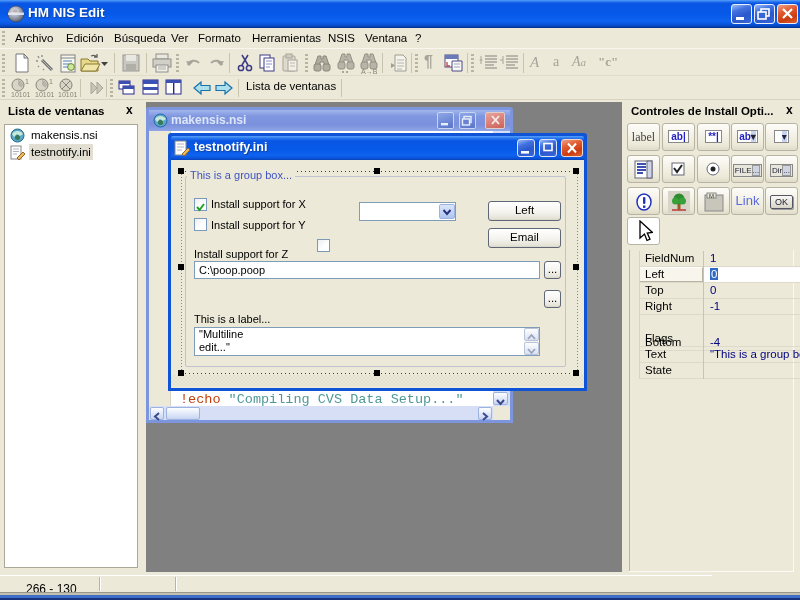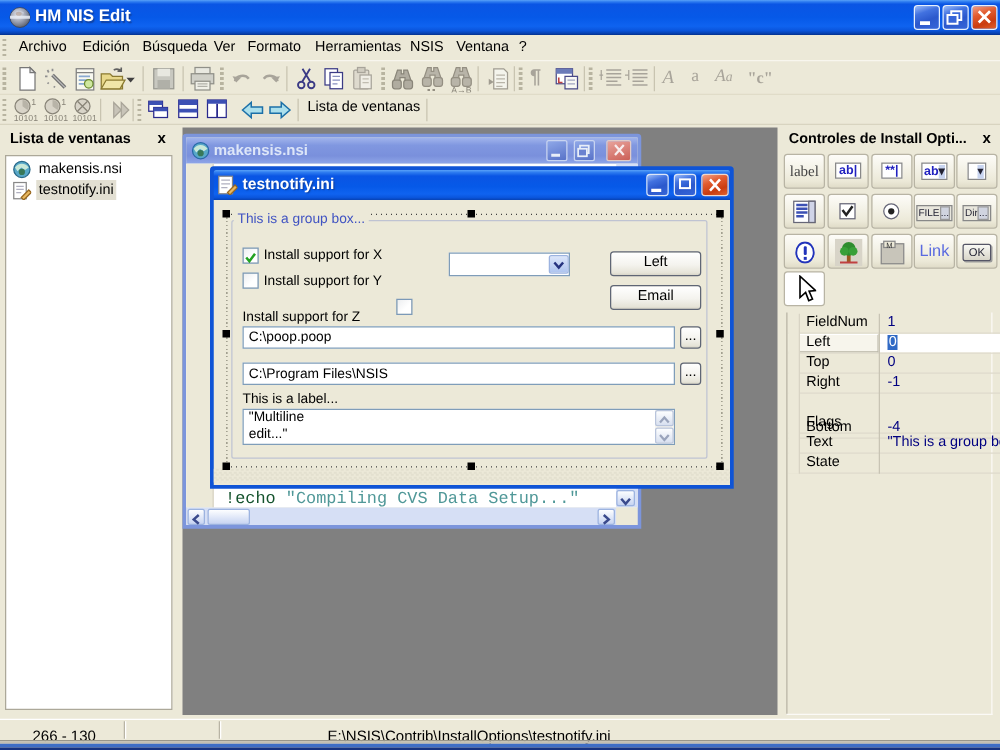--- a/index.html
+++ b/index.html
@@ -285,21 +285,21 @@
           <rect x="4" y="3.5" width="7" height="6" fill="none" stroke="#e8eef8" stroke-width="1.4"></rect>
           <rect x="2.5" y="6" width="7" height="6" fill="#6a82d0" stroke="#e8eef8" stroke-width="1.4"></rect>
         </svg></div>
     <div class="abs" style="left:336px;top:2px;width:20px;height:17px;border-radius:2px;border:1px solid #e0ccc8;background:linear-gradient(160deg,#e8a49c,#cc6057)"><svg width="19" height="15">
           <path d="M6 3 l7 8 m0-8 l-7 8" stroke="#f8ecec" stroke-width="1.8"></path>
         </svg></div>
   </div>
   <div class="abs" style="left:0;top:21px;width:361px;height:275px;background:#fff">
     <div class="abs" style="left:0;top:0;width:22px;height:275px;background:#ece9d8;border-right:1px solid #d8d4c4"></div>
   </div>
-  <div class="abs" style="left:31px;top:282px;font-family:'Liberation Mono',monospace;font-size:13.5px;white-space:pre"><span style="color:#14532d">!echo</span><span style="color:#509898"> "Compiling CVS Data Setup..."</span></div>
+  <div class="abs" style="left:31px;top:282px;font-family:'Liberation Mono',monospace;font-size:13.5px;white-space:pre"><span style="color:#c2410c">!echo</span><span style="color:#509898"> "Compiling CVS Data Setup..."</span></div>
 
   <div class="abs" style="left:344px;top:21px;width:17px;height:275px;background:#d6dff5"></div>
   <div class="abs" style="left:344px;top:282px;width:15px;height:13px;border:1px solid #9cb3e0;border-radius:2px;background:linear-gradient(180deg,#fdfeff,#c7d4f2)"><svg width="13" height="11">
         <path d="M3 4 l3.5 4 l3.5-4" fill="none" stroke="#3a4a8c" stroke-width="2"></path>
       </svg></div>
 
   <div class="abs" style="left:0;top:296px;width:344px;height:14px;background:#d6dff5"></div>
   <div class="abs" style="left:1px;top:297px;width:14px;height:13px;border:1px solid #9cb3e0;border-radius:2px;background:linear-gradient(180deg,#fdfeff,#c7d4f2)"><svg width="12" height="11">
         <path d="M8 2 l-4 3.5 l4 3.5" fill="none" stroke="#3a4a8c" stroke-width="2"></path>
       </svg></div>
@@ -359,21 +359,20 @@
     <div class="abs cb" style="left:146px;top:79px"></div>
     <div class="abs edit" style="left:188px;top:42px;width:97px;height:19px">
       <div class="abs" style="left:79px;top:1px;width:16px;height:15px;border-radius:2px;border:1px solid #9cb3e0;background:linear-gradient(180deg,#dce6fa,#aec4ef)"><svg width="14" height="13">
             <path d="M3.5 5 l3.5 4 l3.5-4" fill="none" stroke="#26337f" stroke-width="2"></path>
           </svg></div>
     </div>
     <div class="abs xpbtn" style="left:317px;top:41px;width:73px;height:20px;padding-top:2px">Left</div>
     <div class="abs xpbtn" style="left:317px;top:68px;width:73px;height:20px;padding-top:2px">Email</div>
     <div class="abs edit" style="left:23px;top:101px;width:346px;height:18px;padding:2px 0 0 4px">C:\poop.poop</div>
     <div class="abs xpbtn" style="left:373px;top:101px;width:17px;height:18px;padding-top:1px">...</div>
-    <div class="abs edit" style="left:23px;top:130px;width:346px;height:18px;padding:2px 0 0 4px">C:\Program Files\NSIS</div>
     <div class="abs xpbtn" style="left:373px;top:130px;width:17px;height:18px;padding-top:1px">...</div>
     <div class="abs" style="left:23px;top:153px;font-size:11px">This is a label...</div>
     <div class="abs edit" style="left:23px;top:167px;width:346px;height:29px"></div>
     <div class="abs" style="left:28px;top:168px;font-size:11px;line-height:13px">"Multiline<br>edit..."</div>
     <div class="abs" style="left:353px;top:168px;width:15px;height:27px;background:#f4f3ee">
       <div class="abs" style="left:0;top:0;width:15px;height:13px;border:1px solid #b8c4dc;border-radius:2px;background:linear-gradient(180deg,#fdfeff,#d8e0f0)"><svg width="13" height="11">
             <path d="M3 7 l3.5-4 l3.5 4" fill="none" stroke="#9aa4bc" stroke-width="1.8"></path>
           </svg></div>
       <div class="abs" style="left:0;top:14px;width:15px;height:13px;border:1px solid #b8c4dc;border-radius:2px;background:linear-gradient(180deg,#fdfeff,#d8e0f0)"><svg width="13" height="11">
             <path d="M3 3 l3.5 4 l3.5-4" fill="none" stroke="#9aa4bc" stroke-width="1.8"></path>
@@ -471,20 +470,19 @@
     <div class="abs prow" style="top: 363px;">
       <span class="nm">State</span>
       <span class="vl"></span>
     </div>
     <div class="abs" style="left: 703px; top: 251px; width: 1px; height: 128px; background: rgb(200, 196, 180);"></div>
     <div class="abs" style="left: 631px; top: 251px; width: 9px; height: 128px; background: rgb(236, 233, 216); border-right: 1px solid rgb(216, 212, 196);"></div>
   </div>
 
 <div id="statusbar" class="abs">
   <div class="abs" style="left:26px;top:6px">266 - 130</div>
-  <div class="abs" style="left:262px;top:6px">E:\NSIS\Contrib\InstallOptions\testnotify.ini</div>
 </div>
 <div class="abs ssep" style="left:99px"></div>
 <div class="abs ssep" style="left:175px"></div>
 <div class="abs" style="left:0;top:592px;width:800px;height:1px;background:#98968a"></div>
 <div class="abs" style="left:0;top:593px;width:800px;height:2px;background:#c2bfb2"></div>
 <div class="abs" style="left:0;top:595px;width:800px;height:3px;background:#3e6ec6"></div>
 <div class="abs" style="left:0;top:598px;width:800px;height:2px;background:#16327f"></div>
 
 </body></html>

